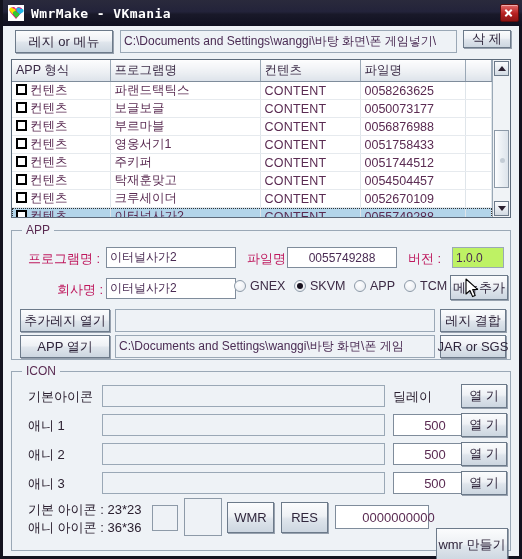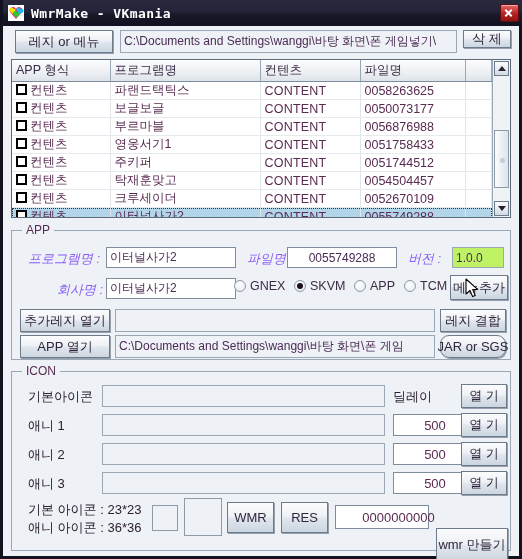--- a/index.html
+++ b/index.html
@@ -66,21 +66,21 @@
     border:1px solid #7f8c9b;
     box-sizing:border-box;
     display:flex;align-items:center;
     padding:0 3px;
     color:#4a2b53;
     font-size:12px;
     overflow:hidden;white-space:nowrap;
     cursor:text;
   }
   .tf.ro{background:#eef2f6;border:1px solid #9aa8b6;}
-  .lbl{position:absolute;color:#8b5cf6;font-size:13px;white-space:nowrap;font-style:italic;}
+  .lbl{position:absolute;color:#be185d;font-size:13px;white-space:nowrap;}
 
   
   .toolrow{position:absolute;left:0;top:26px;width:516px;height:30px;}
   #btn-menu{position:absolute;left:12px;top:4px;width:98px;height:23px;}
   #path-top{position:absolute;left:117px;top:4px;width:337px;height:23px;background:#eef2f6;border:1px solid #9aa8b6;}
   #btn-delete{position:absolute;left:460px;top:4px;width:48px;height:18px;}
 
   
   .listwrap{
     position:absolute;left:8px;top:59px;width:500px;height:159px;
@@ -175,21 +175,21 @@
   #rb-gnex{left:222px;}
   #rb-skvm{left:282px;}
   #rb-app{left:342px;}
   #rb-tcm{left:392px;}
   #btn-menuadd{position:absolute;left:438px;top:44px;width:58px;height:25px;}
   #btn-openextra{position:absolute;left:8px;top:78px;width:90px;height:23px;}
   #tf-extra{position:absolute;left:103px;top:78px;width:320px;height:23px;background:#eef2f6;border:1px solid #9aa8b6;}
   #btn-joinledge{position:absolute;left:428px;top:78px;width:66px;height:23px;}
   #btn-openapp{position:absolute;left:8px;top:104px;width:90px;height:23px;}
   #tf-apppath{position:absolute;left:103px;top:104px;width:320px;height:23px;background:#eef2f6;border:1px solid #9aa8b6;}
-  #btn-jarsgs{position:absolute;left:428px;top:104px;width:66px;height:23px;border-radius:9px;}
+  #btn-jarsgs{position:absolute;left:428px;top:104px;width:66px;height:23px;}
 
   
   #g-icon{left:8px;top:371px;width:500px;height:180px;}
   .icon-row{position:absolute;left:0;width:100%;height:26px;}
   .icon-row .rl{position:absolute;left:16px;top:4px;font-size:13px;color:#2b2030;white-space:nowrap;}
   .icon-row .rf{position:absolute;left:90px;top:1px;width:283px;height:22px;background:#eef2f6;border:1px solid #9aa8b6;box-sizing:border-box;}
   .icon-row .dly{position:absolute;left:381px;top:1px;width:84px;height:22px;background:#fff;border:1px solid #7f8c9b;box-sizing:border-box;display:flex;align-items:center;justify-content:center;color:#5a2b52;font-size:13px;}
   .icon-row .dlylbl{position:absolute;left:381px;top:4px;width:60px;text-align:left;font-size:13px;color:#2b2030;}
   .icon-row .ob{position:absolute;left:449px;top:0;width:46px;height:24px;}
   #r-base{top:12px;}

